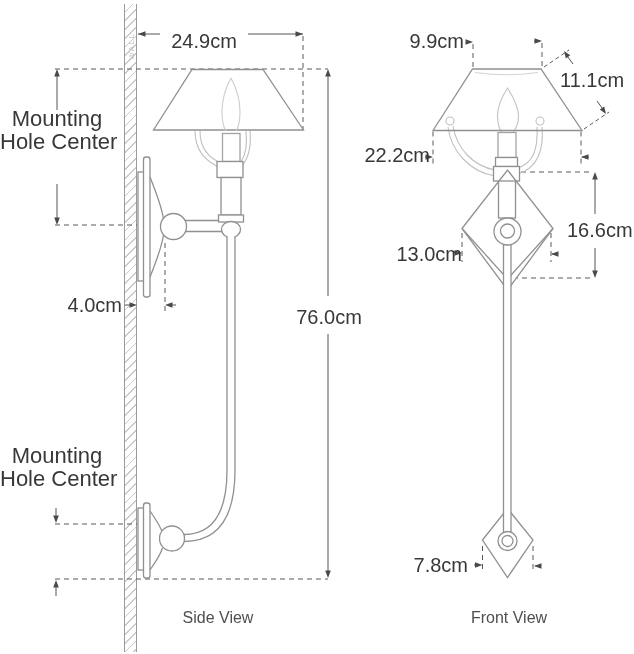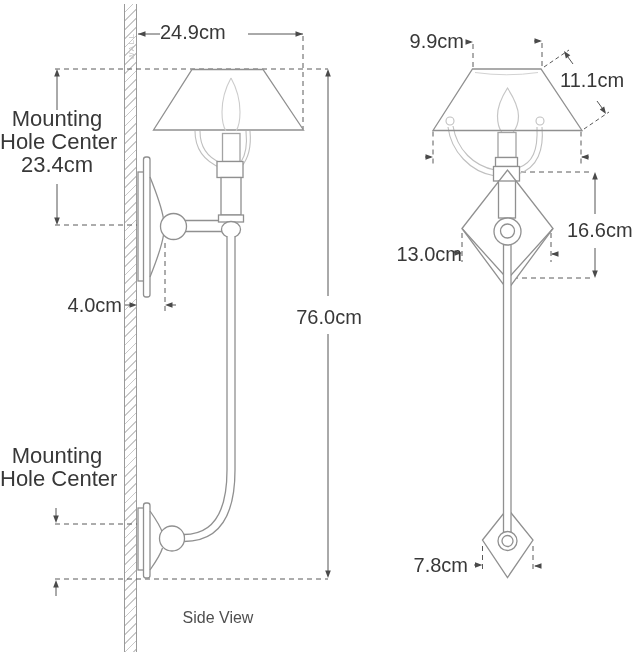--- a/index.html
+++ b/index.html
@@ -124,44 +124,45 @@
       <rect x="498.5" y="181" width="17" height="37" fill="#ffffff"></rect>
       <polygon points="482.5,540 507.5,508.5 533,540 507.5,577.5" fill="#ffffff"></polygon>
       <rect x="503.5" y="244.5" width="7.5" height="288" fill="#ffffff"></rect>
       <circle cx="507.5" cy="231.5" r="13.5" fill="#ffffff"></circle>
       <circle cx="507.5" cy="231" r="7"></circle>
       <circle cx="507.5" cy="541" r="9.5" fill="#ffffff"></circle>
       <circle cx="507.5" cy="541" r="5.5"></circle>
     </g>
   </svg>
 
-  <div class="lbl dim" style="left:160px;top:21px;width:88px;text-align:left;">24.9cm</div>
+  <div class="lbl dim" style="left:160px;top:30px;width:88px;text-align:center;">24.9cm</div>
 
   <div class="lbl mount" style="left:0px;top:107px;width:114px;">
     <div>Mounting</div>
     <div>Hole Center</div>
-    <div>23.4cm</div>
   </div>
 
   <div class="lbl dim" style="left:66px;top:294px;width:56px;text-align:right;">4.0cm</div>
 
   <div class="lbl dim" style="left:296px;top:306px;width:66px;text-align:center;">76.0cm</div>
 
   <div class="lbl mount" style="left:0px;top:444px;width:114px;">
     <div>Mounting</div>
     <div>Hole Center</div>
   </div>
 
   <div class="lbl view" style="left:160px;top:609px;width:116px;text-align:center;">Side View</div>
 
   <div class="lbl dim" style="left:402px;top:30px;width:62px;text-align:right;">9.9cm</div>
 
   <div class="lbl dim" style="left:560px;top:69px;width:70px;text-align:left;">11.1cm</div>
 
+  <div class="lbl dim" style="left:354px;top:144px;width:76px;text-align:right;">22.2cm</div>
 
   <div class="lbl dim" style="left:567px;top:219px;width:68px;text-align:left;">16.6cm</div>
 
   <div class="lbl dim" style="left:396px;top:243px;width:66px;text-align:right;">13.0cm</div>
 
   <div class="lbl dim" style="left:412px;top:554px;width:56px;text-align:right;">7.8cm</div>
 
+  <div class="lbl view" style="left:450px;top:609px;width:118px;text-align:center;">Front View</div>
 
 </div>
 
 </body></html>

